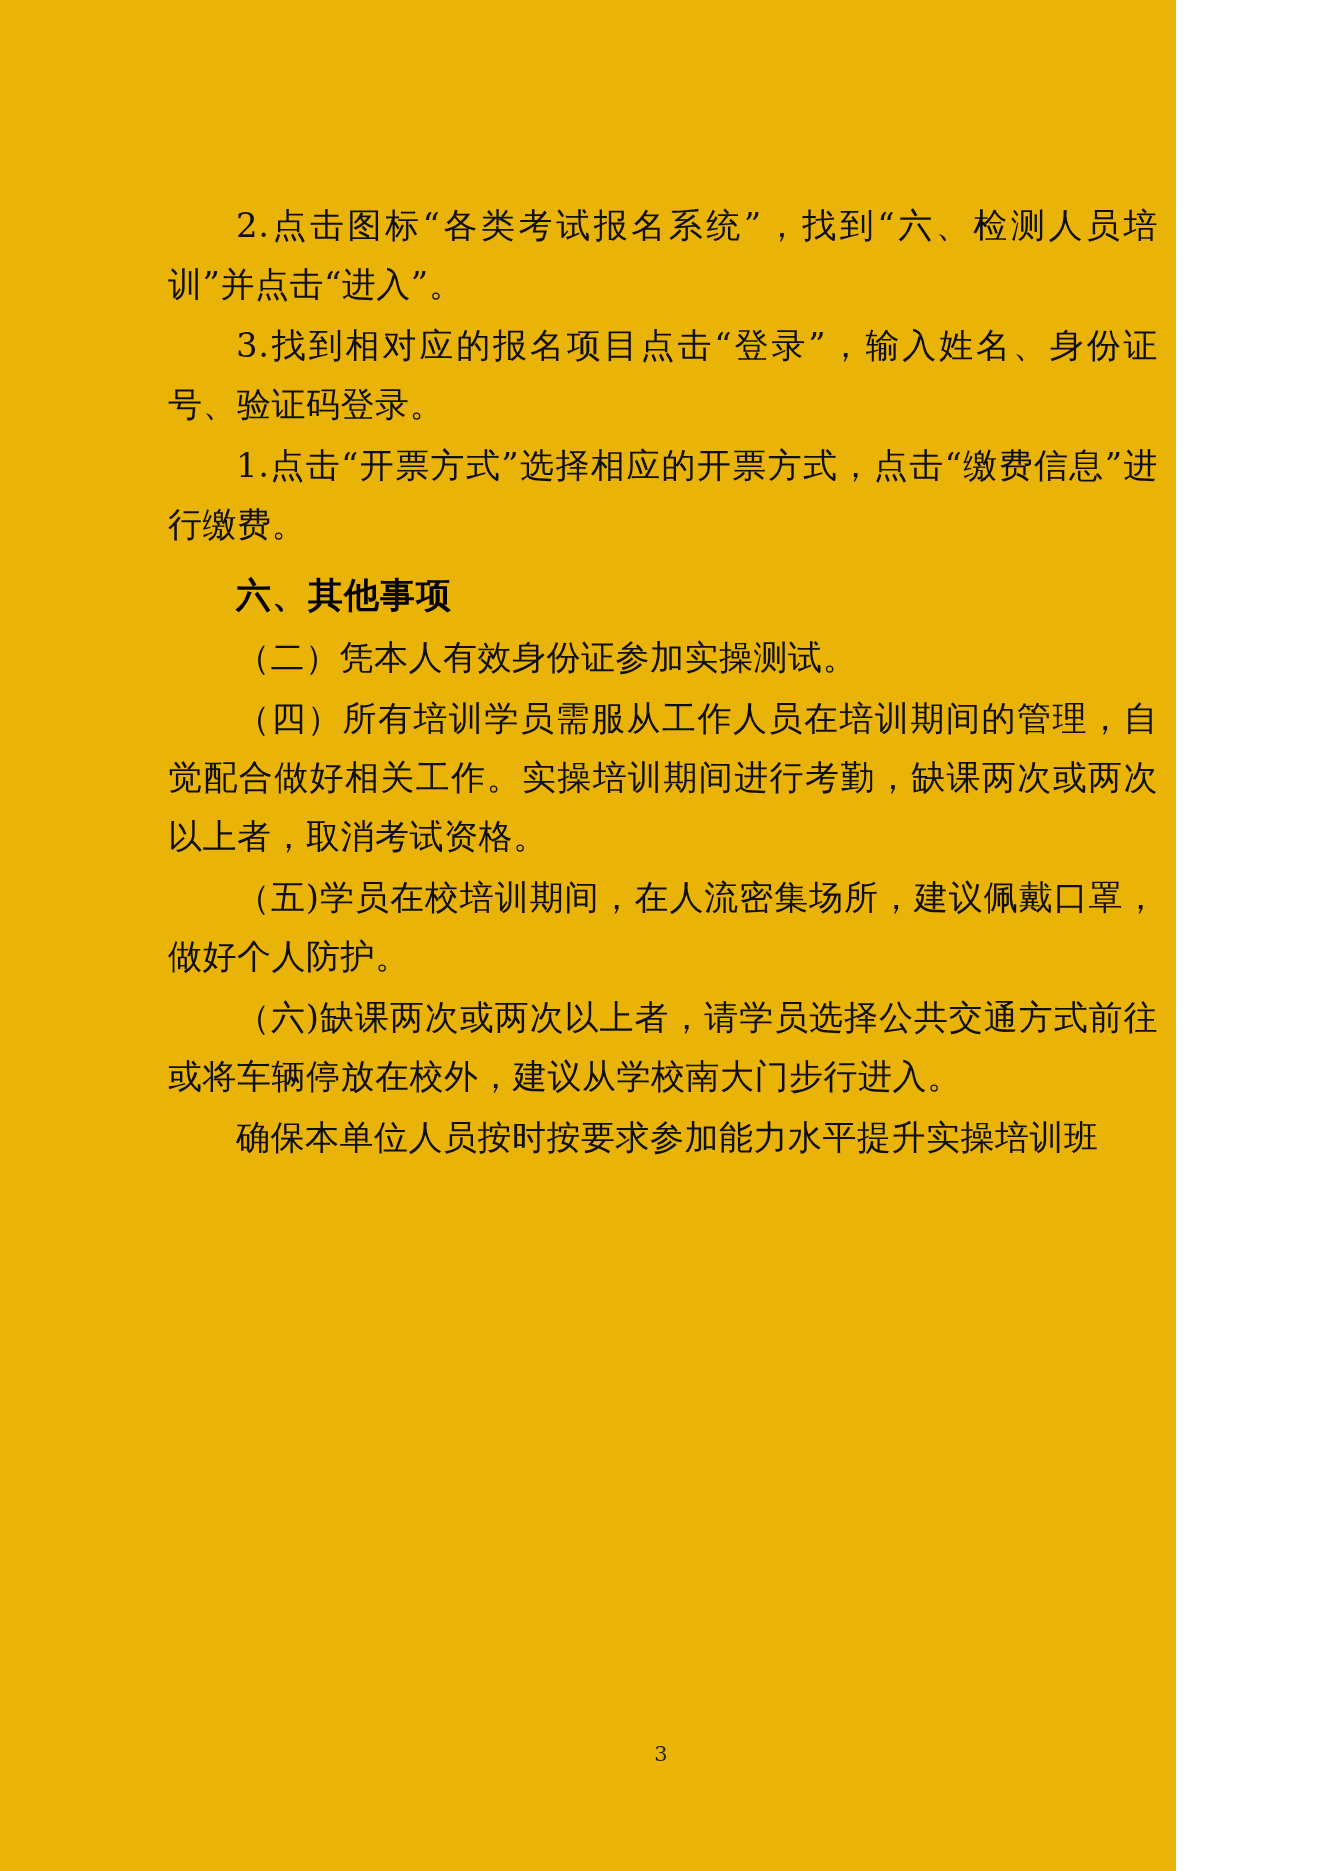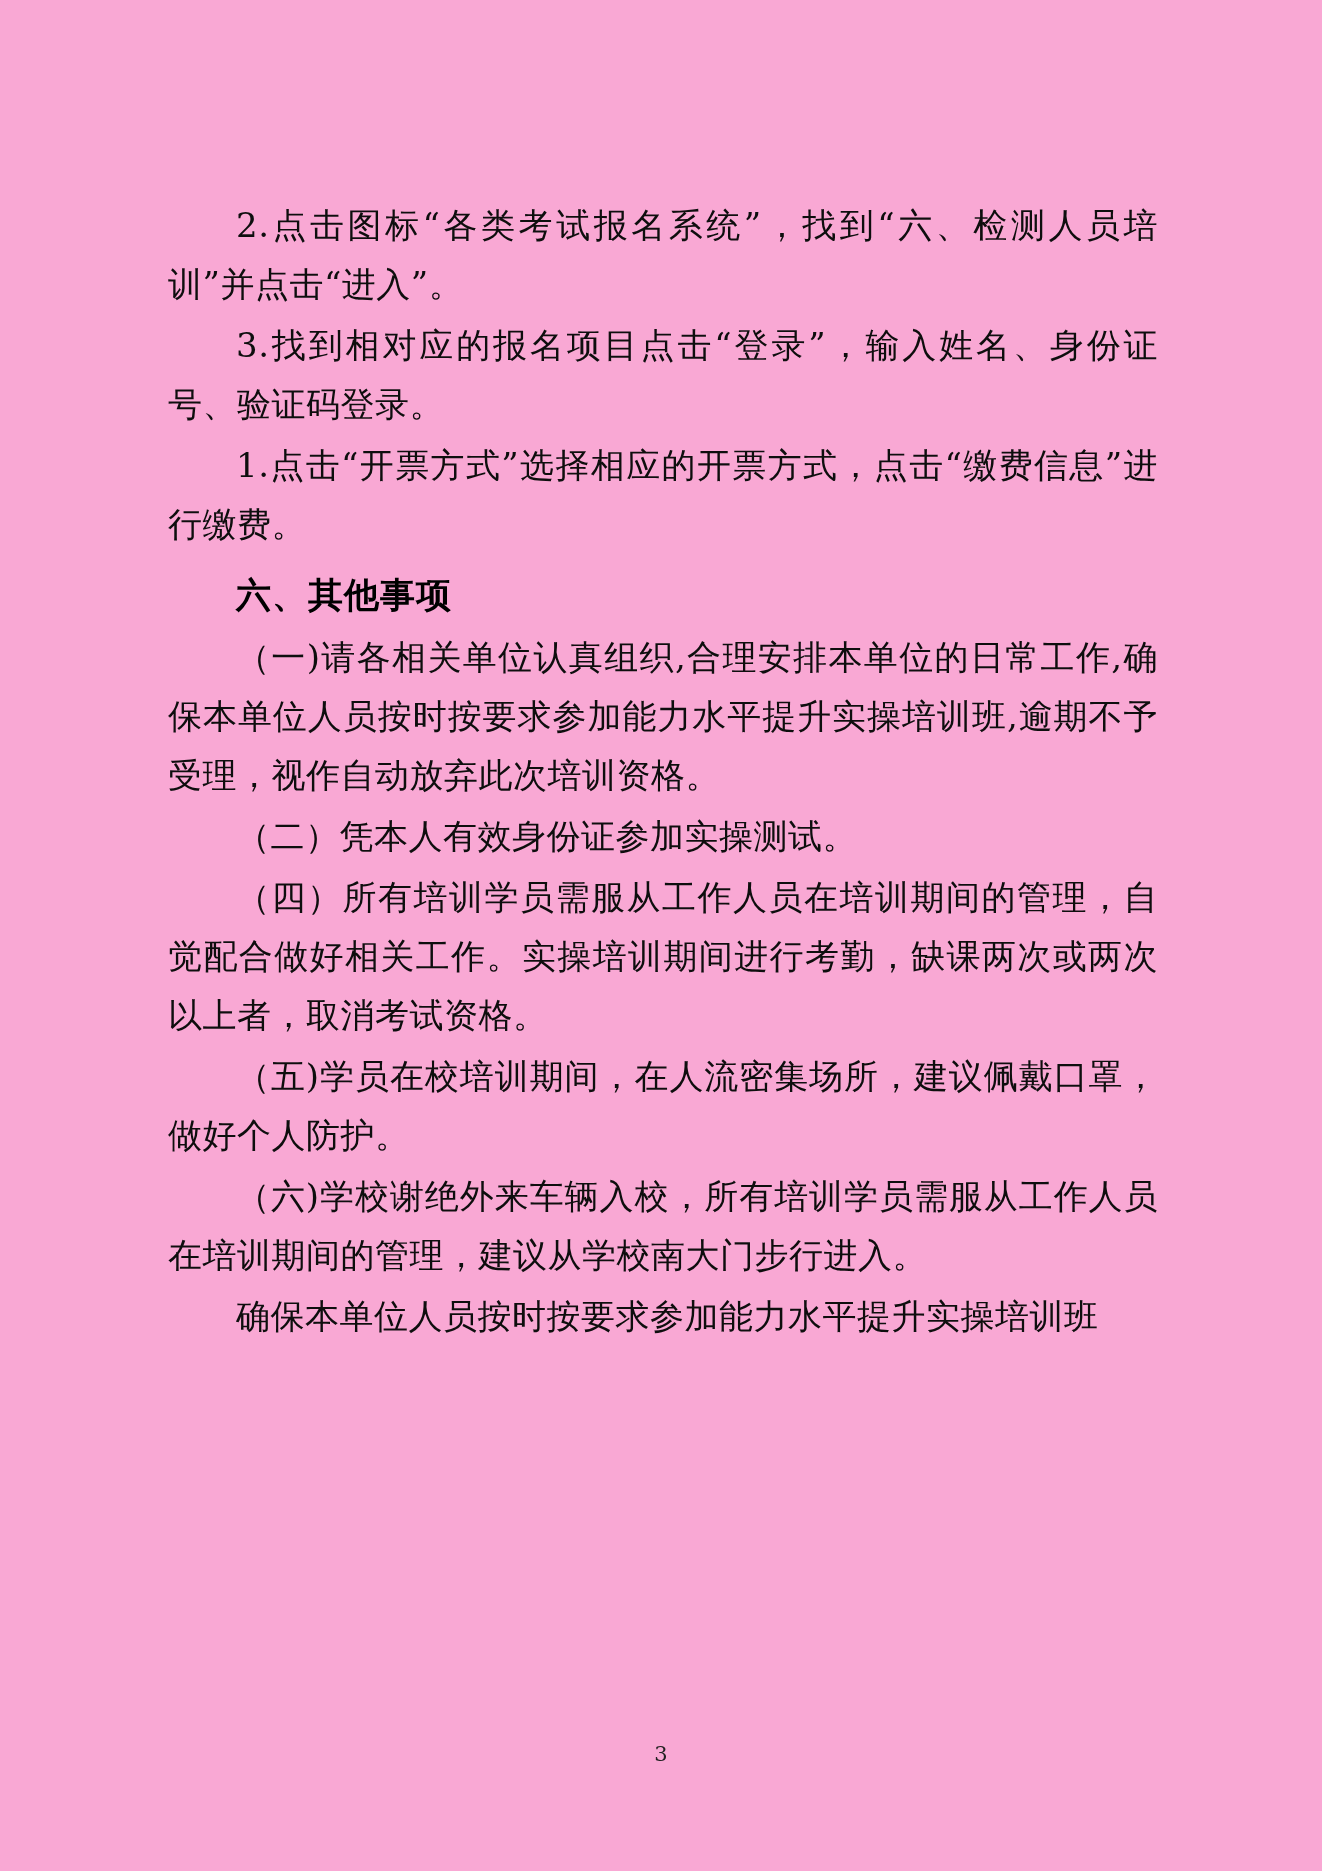--- a/index.html
+++ b/index.html
@@ -12,23 +12,23 @@
     height: 1871px;
     position: relative;
     font-family: "DejaVu Serif", "Liberation Serif", serif;
     color: #111111;
     overflow: hidden;
   }
   .page {
     position: absolute;
     left: 0;
     top: 0;
-    width: 1322px;
+    width: 1176px;
     height: 1871px;
-    background: #f9a8d4;
+    background: #eab308;
   }
   .content {
     position: absolute;
     left: 168px;
     top: 196px;
     width: 990px;
   }
   p.para {
     margin: 0 0 2px 0;
     font-size: 34px;
@@ -68,23 +68,22 @@
 
 <div class="page">
   <div class="content">
 
     <p class="para indent">2.点击图标“各类考试报名系统”，找到“六、检测人员培训”并点击“进入”。</p>
     <p class="para indent">3.找到相对应的报名项目点击“登录”，输入姓名、身份证号、验证码登录。</p>
     <p class="para indent">1.点击“开票方式”选择相应的开票方式，点击“缴费信息”进行缴费。</p>
 
     <h2 class="heading">六、其他事项</h2>
 
-    <p class="para indent">（一)请各相关单位认真组织,合理安排本单位的日常工作,确保本单位人员按时按要求参加能力水平提升实操培训班,逾期不予受理，视作自动放弃此次培训资格。</p>
     <p class="para indent">（二）凭本人有效身份证参加实操测试。</p>
     <p class="para indent">（四）所有培训学员需服从工作人员在培训期间的管理，自觉配合做好相关工作。实操培训期间进行考勤，缺课两次或两次以上者，取消考试资格。</p>
     <p class="para indent">（五)学员在校培训期间，在人流密集场所，建议佩戴口罩，做好个人防护。</p>
-    <p class="para indent">（六)学校谢绝外来车辆入校，所有培训学员需服从工作人员在培训期间的管理，建议从学校南大门步行进入。</p>
+    <p class="para indent">（六)缺课两次或两次以上者，请学员选择公共交通方式前往或将车辆停放在校外，建议从学校南大门步行进入。</p>
     <p class="para indent">确保本单位人员按时按要求参加能力水平提升实操培训班</p>
 
   </div>
 
   <div class="pagenum">3</div>
 </div>
 
 </body></html>

